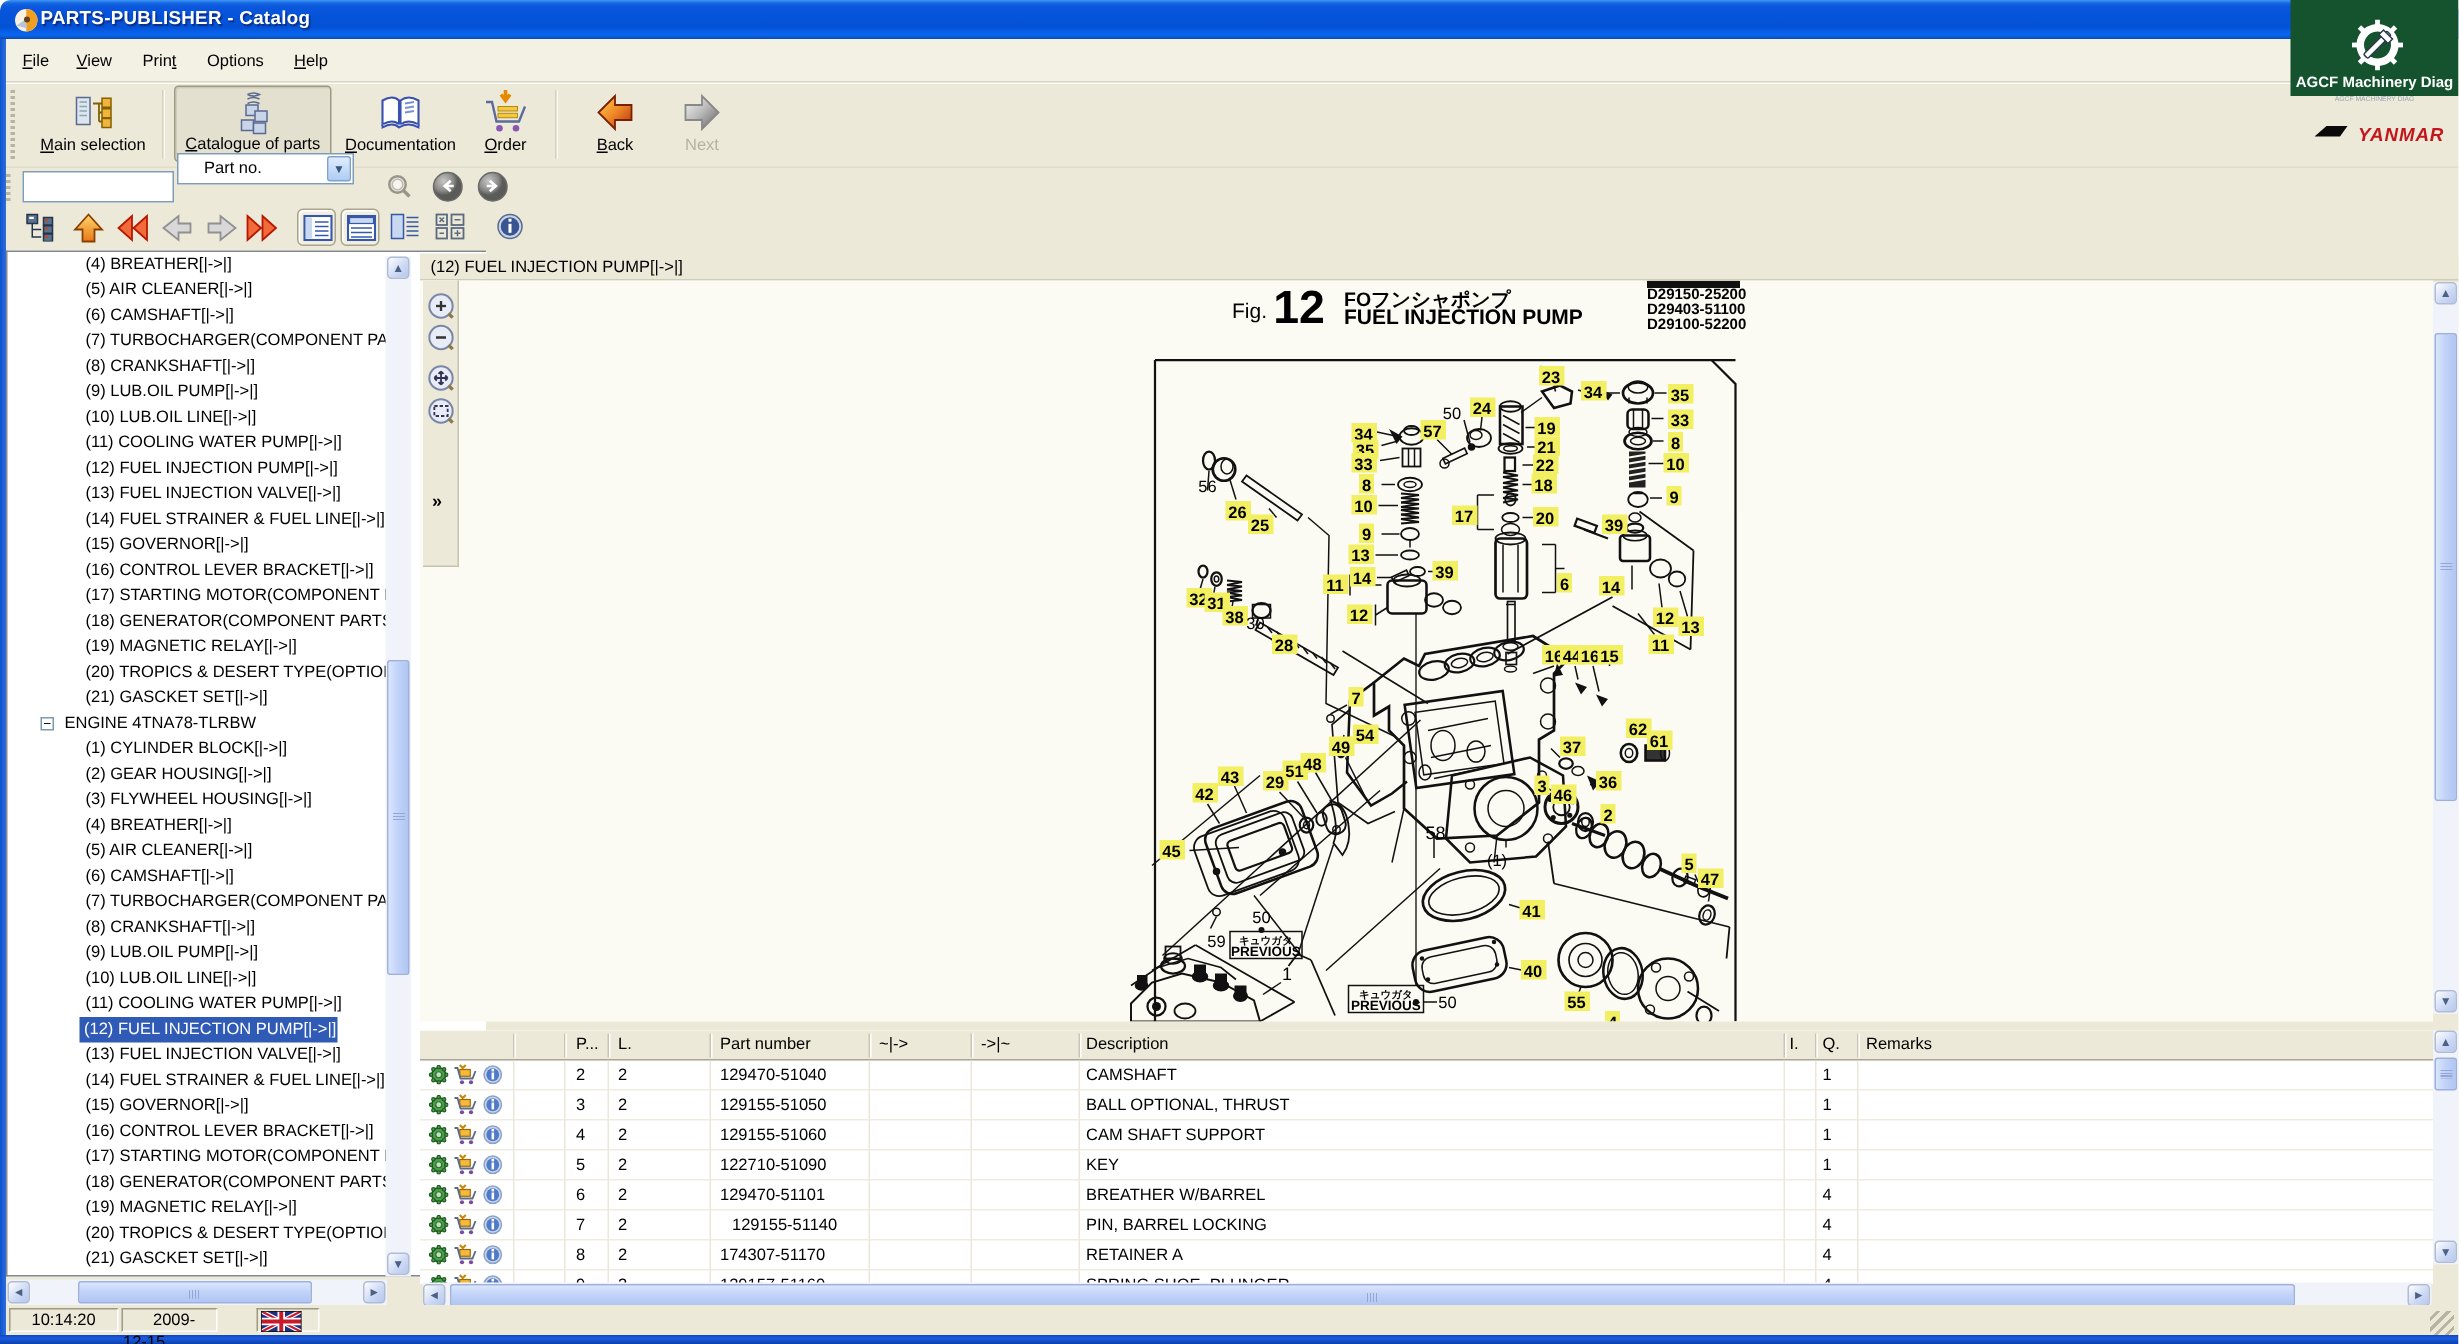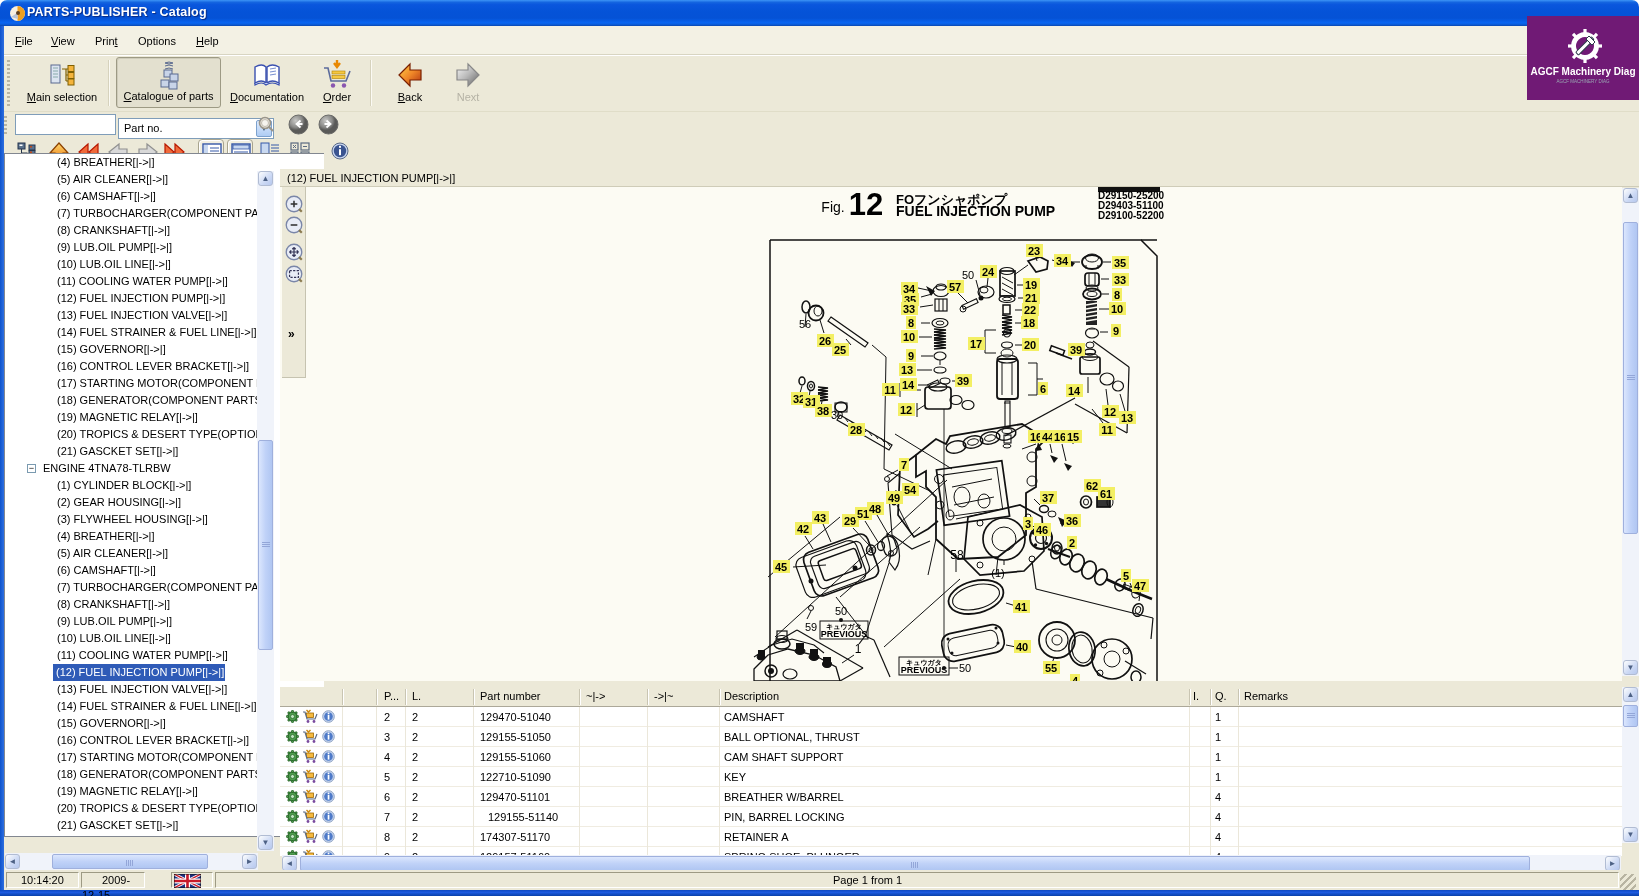--- a/index.html
+++ b/index.html
@@ -13,21 +13,21 @@
 #bborder{left:0;top:890px;width:1639px;height:6px;background:linear-gradient(to bottom,#0d47c0,#1c5ae0 40%,#0940a8)}
 #menubar{left:4px;top:26px;width:1635px;height:29px;background:#f3f1e4;border-bottom:1px solid #d8d5c2}
 .menuitem{position:absolute;top:9px;font-size:11px}
 #toolbar1{left:4px;top:56px;width:1635px;height:56px;background:#ece9d8;border-bottom:1px solid #e0ddc8}
 .tbtn{position:absolute;text-align:center;font-size:11px}
 .tsep{position:absolute;top:4px;width:2px;height:46px;border-left:1px solid #d6d2bd;border-right:1px solid #fbfaf4}
 #toolbar2{left:4px;top:112px;width:1635px;height:56px;background:#ece9d8}
 .inp{position:absolute;background:#fff;border:1px solid #7f9db9}
 #grip1{left:4px;top:116px;width:3px;height:20px;background:repeating-linear-gradient(to bottom,#b8b4a2 0 2px,#ece9d8 2px 4px)}
 
-#treepanel{left:4px;top:153px;width:320px;height:684px;background:#fff;border:1px solid #828790;border-right:none}
+#treepanel{left:4px;top:167px;width:320px;height:684px;background:#fff;border:1px solid #828790;border-right:none}
 .trow{position:absolute;left:0;width:253px;height:17px;line-height:17px;white-space:nowrap;overflow:hidden;font-size:11px}
 .tsel{background:#2f5bb7;color:#fff}
 
 .sb{position:absolute;background:#f0f3fa}
 .sbtn{position:absolute;width:15px;height:15px;border:1px solid #b1bcd3;border-radius:3px;background:linear-gradient(135deg,#fdfefe,#cbd8f4 60%,#b7c8ee);color:#4d6185;text-align:center;font-size:8px;line-height:14px;font-weight:bold}
 .sthumb{position:absolute;border:1px solid #9fb0dd;border-radius:2px;background:linear-gradient(to right,#dbe6fd,#c0d2f8 50%,#b0c6f2)}
 .sthumbh{position:absolute;border:1px solid #9fb0dd;border-radius:2px;background:linear-gradient(to bottom,#dbe6fd,#c0d2f8 50%,#b0c6f2)}
 
 #dheader{left:280px;top:169px;width:1359px;height:18px;background:#ece9d8;border-bottom:1px solid #cfccb8;font-size:11px;line-height:18px}
 #dcanvas{left:280px;top:187px;width:1342px;height:494px;background:#fcfbf3;overflow:hidden}
@@ -35,21 +35,21 @@
 
 #tablewrap{left:280px;top:687px;width:1342px;height:169px;background:#fff;overflow:hidden}
 #thead{position:absolute;left:0;top:0;width:1342px;height:20px;background:#ece9d8;border-bottom:1px solid #aca899}
 .trowline{position:absolute;left:0;width:1342px;height:20px;border-bottom:1px solid #f0ece1;font-size:11px;line-height:20px}
 .tcell{position:absolute;top:0;height:20px;white-space:nowrap}
 .colline{position:absolute;top:20px;width:1px;background:#ebe7da}
 
 #statusbar{left:4px;top:870px;width:1635px;height:20px;background:#ece9d8;font-size:11px}
 .spanel{position:absolute;top:2px;height:16px;border:1px solid;border-color:#9d9a84 #fff #fff #9d9a84;line-height:15px}
 
-#agcf{left:1527px;top:16px;width:112px;height:84px;background:#701a75;z-index:50}
+#agcf{left:1527px;top:0;width:112px;height:64px;background:#14532d;z-index:50}
 #yanmar{left:1543px;top:82px;width:96px;height:14px;z-index:49}
 </style></head><body>
 <div class="abs" id="titlebar"></div>
 <svg class="abs" id="titleicon" viewBox="0 0 17 17">
     <circle cx="8.5" cy="8.5" r="7.5" fill="#f8f0e0"></circle>
     <path d="M8.5 1 A7.5 7.5 0 0 1 16 8.5 A7.5 7.5 0 0 1 8.5 16 Z" fill="#f0a020"></path>
     <path d="M2 12 L8 8 L9 14 Z" fill="#b8c4d8"></path>
     <circle cx="9" cy="8" r="2" fill="#604020"></circle>
   </svg>
 <div class="abs" id="titletext">PARTS-PUBLISHER - Catalog</div>
@@ -118,21 +118,21 @@
               <stop offset=".5" stop-color="#b8b8b8"></stop>
               <stop offset="1" stop-color="#606060"></stop>
             </linearGradient>
           </defs>
         </svg></div>Next</div>
 </div>
 <div class="abs" id="toolbar2"></div>
 <div class="abs" id="grip1"></div>
 <div class="abs" style="left:4px;top:168px;width:1635px;height:702px;background:#ece9d8"></div>
 <input class="inp" style="left: 15px; top: 114px; width: 101px; height: 21px;">
-<div class="inp abs" style="left:118px;top:118px;width:156px;height:21px;line-height:19px;padding-left:5px">Part no.<div class="abs" style="right:1px;top:1px;width:16px;height:17px;border:1px solid #7da2ce;border-radius:2px;background:linear-gradient(to bottom,#e0ecfd,#aeccf4);color:#38567a;font-size:8px;text-align:center;line-height:15px">▼</div></div>
+<div class="inp abs" style="left:118px;top:102px;width:118px;height:21px;line-height:19px;padding-left:17px">Part no.<div class="abs" style="right:1px;top:1px;width:16px;height:17px;border:1px solid #7da2ce;border-radius:2px;background:linear-gradient(to bottom,#e0ecfd,#aeccf4);color:#38567a;font-size:8px;text-align:center;line-height:15px">▼</div></div>
 <div class="abs" style="left:256px;top:115px"><svg width="20" height="18" viewBox="0 0 20 18">
       <circle cx="9" cy="8" r="5.5" fill="#e8e4da" stroke="#9a958a" stroke-width="1.6"></circle>
       <circle cx="9" cy="8" r="3.5" fill="#f6f4ee" stroke="#c0bbb0" stroke-width="1"></circle>
       <line x1="13" y1="12" x2="17" y2="16" stroke="#9a958a" stroke-width="2.2"></line>
     </svg></div>
 <div class="abs" style="left:288px;top:114px"><svg width="21" height="21" viewBox="0 0 21 21">
       <circle cx="10.5" cy="10.5" r="9.5" fill="url(#cg)" stroke="#6a6a68" stroke-width="1"></circle>
       <defs>
         <radialGradient id="cg" cx=".35" cy=".3">
           <stop offset="0" stop-color="#c8c8c6"></stop>
@@ -1140,23 +1140,20 @@
     <div class="sbtn" style="left:0;top:1px">◄</div>
     <div class="sbtn" style="left:1323px;top:1px">►</div>
     <div class="sthumbh" style="left:18px;top:1px;width:1230px;height:15px">
       <div style="position:absolute;top:5px;left:50%;margin-left:-4px;width:8px;height:6px;background:repeating-linear-gradient(to right,#93a6d8 0 1px,transparent 1px 2px)"></div>
     </div>
   </div>
 <div class="abs" id="statusbar">
     <div class="spanel" style="left:2px;width:73px"><span style="padding-left:14px">10:14:20</span></div>
     <div class="spanel" style="left:77px;width:64px"><span style="padding-left:20px">2009-12-15</span></div>
     <div class="spanel" style="left:167px;width:42px"></div>
-    <div class="spanel" style="left:211px;right:20px">
-      <span style="position:absolute;left:617px">Page 1 from 1</span>
-    </div>
   </div>
 <svg class="abs" style="left:174px;top:874px;z-index:5" width="27" height="14" viewBox="0 0 27 14">
 <rect width="27" height="14" fill="#1c2f80"></rect>
 <path d="M0 0 L27 14 M27 0 L0 14" stroke="#fff" stroke-width="3"></path>
 <path d="M0 0 L27 14 M27 0 L0 14" stroke="#c81a2a" stroke-width="1.4"></path>
 <path d="M13.5 0 V14 M0 7 H27" stroke="#fff" stroke-width="5"></path>
 <path d="M13.5 0 V14 M0 7 H27" stroke="#c81a2a" stroke-width="2.6"></path>
 <rect width="27" height="14" fill="none" stroke="#111" stroke-width="1"></rect>
   </svg>
 <div class="abs" style="left:1620px;top:874px;width:16px;height:16px;background:repeating-linear-gradient(135deg,transparent 0 3px,#b8b4a2 3px 5px)"></div>

